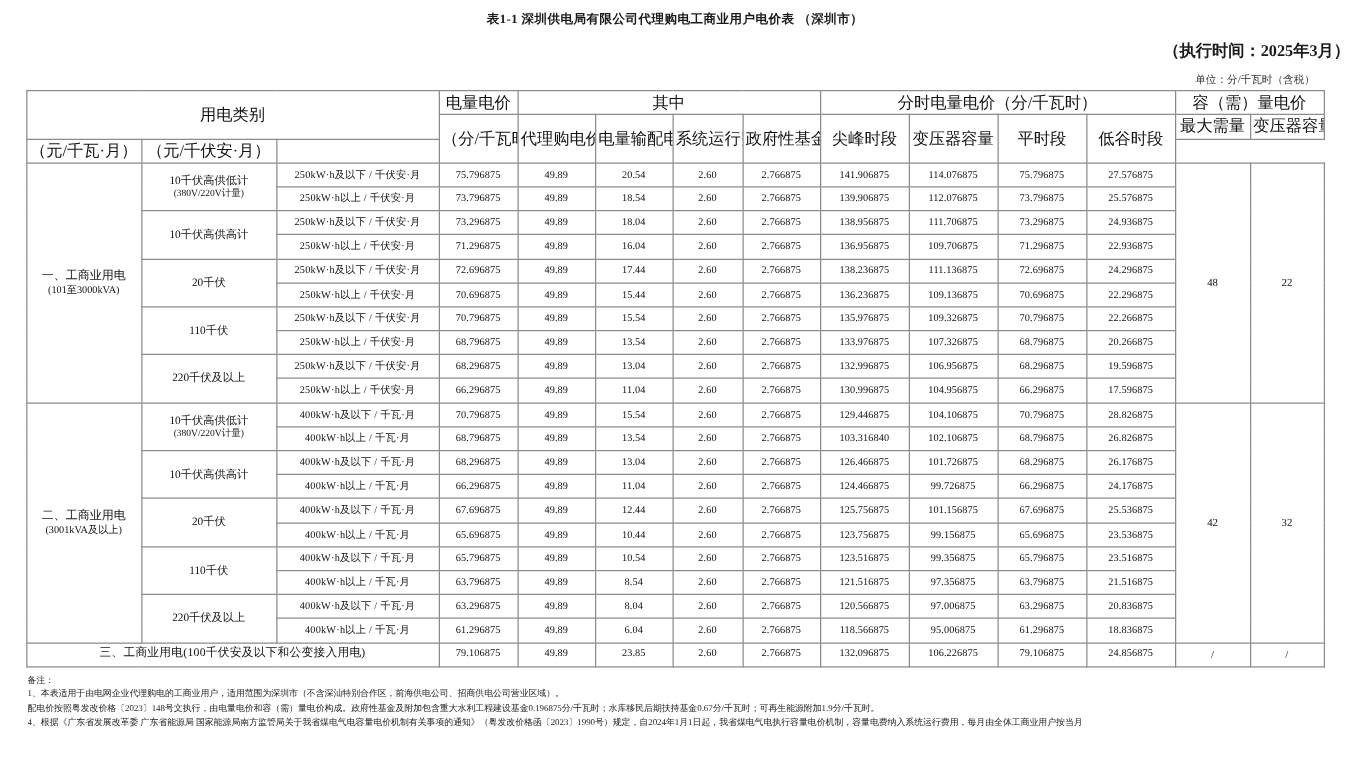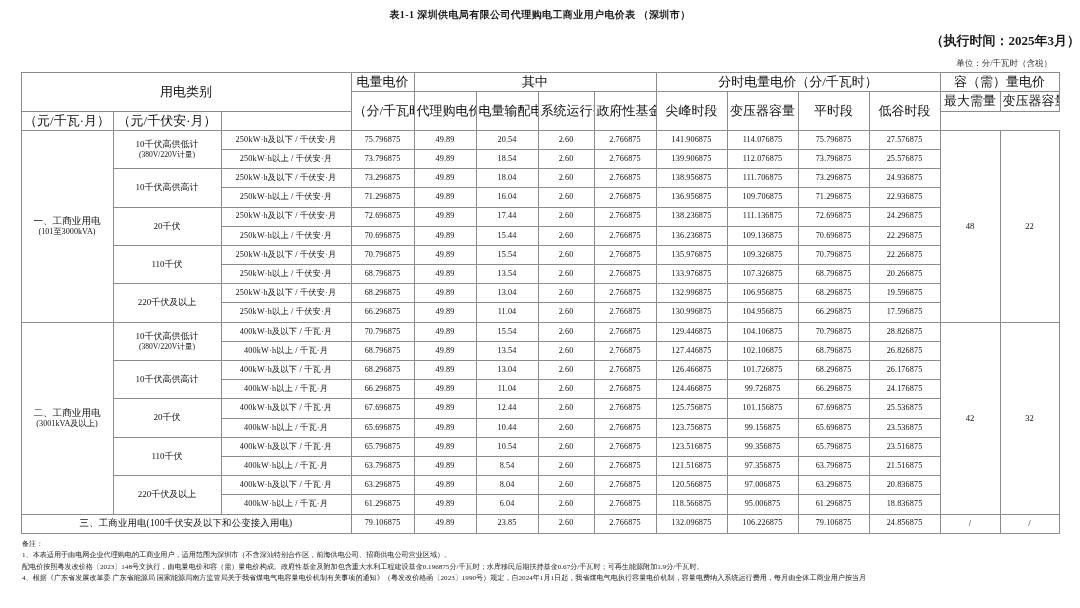--- a/index.html
+++ b/index.html
@@ -315,21 +315,21 @@
           <td rowspan="10" class="bigcell">42</td>
           <td rowspan="10" class="bigcell">32</td>
         </tr>
         <tr>
           <td class="meter">400kW·h以上 / 千瓦·月</td>
           <td class="num">68.796875</td>
           <td class="num">49.89</td>
           <td class="num">13.54</td>
           <td class="num">2.60</td>
           <td class="num">2.766875</td>
-          <td class="num">127.446875</td>
+          <td class="num">103.316840</td>
           <td class="num">102.106875</td>
           <td class="num">68.796875</td>
           <td class="num">26.826875</td>
         </tr>
         <tr>
           <td rowspan="2" class="volt">
             <div>10千伏高供高计</div>
           </td>
           <td class="meter">400kW·h及以下 / 千瓦·月</td>
           <td class="num">68.296875</td>

